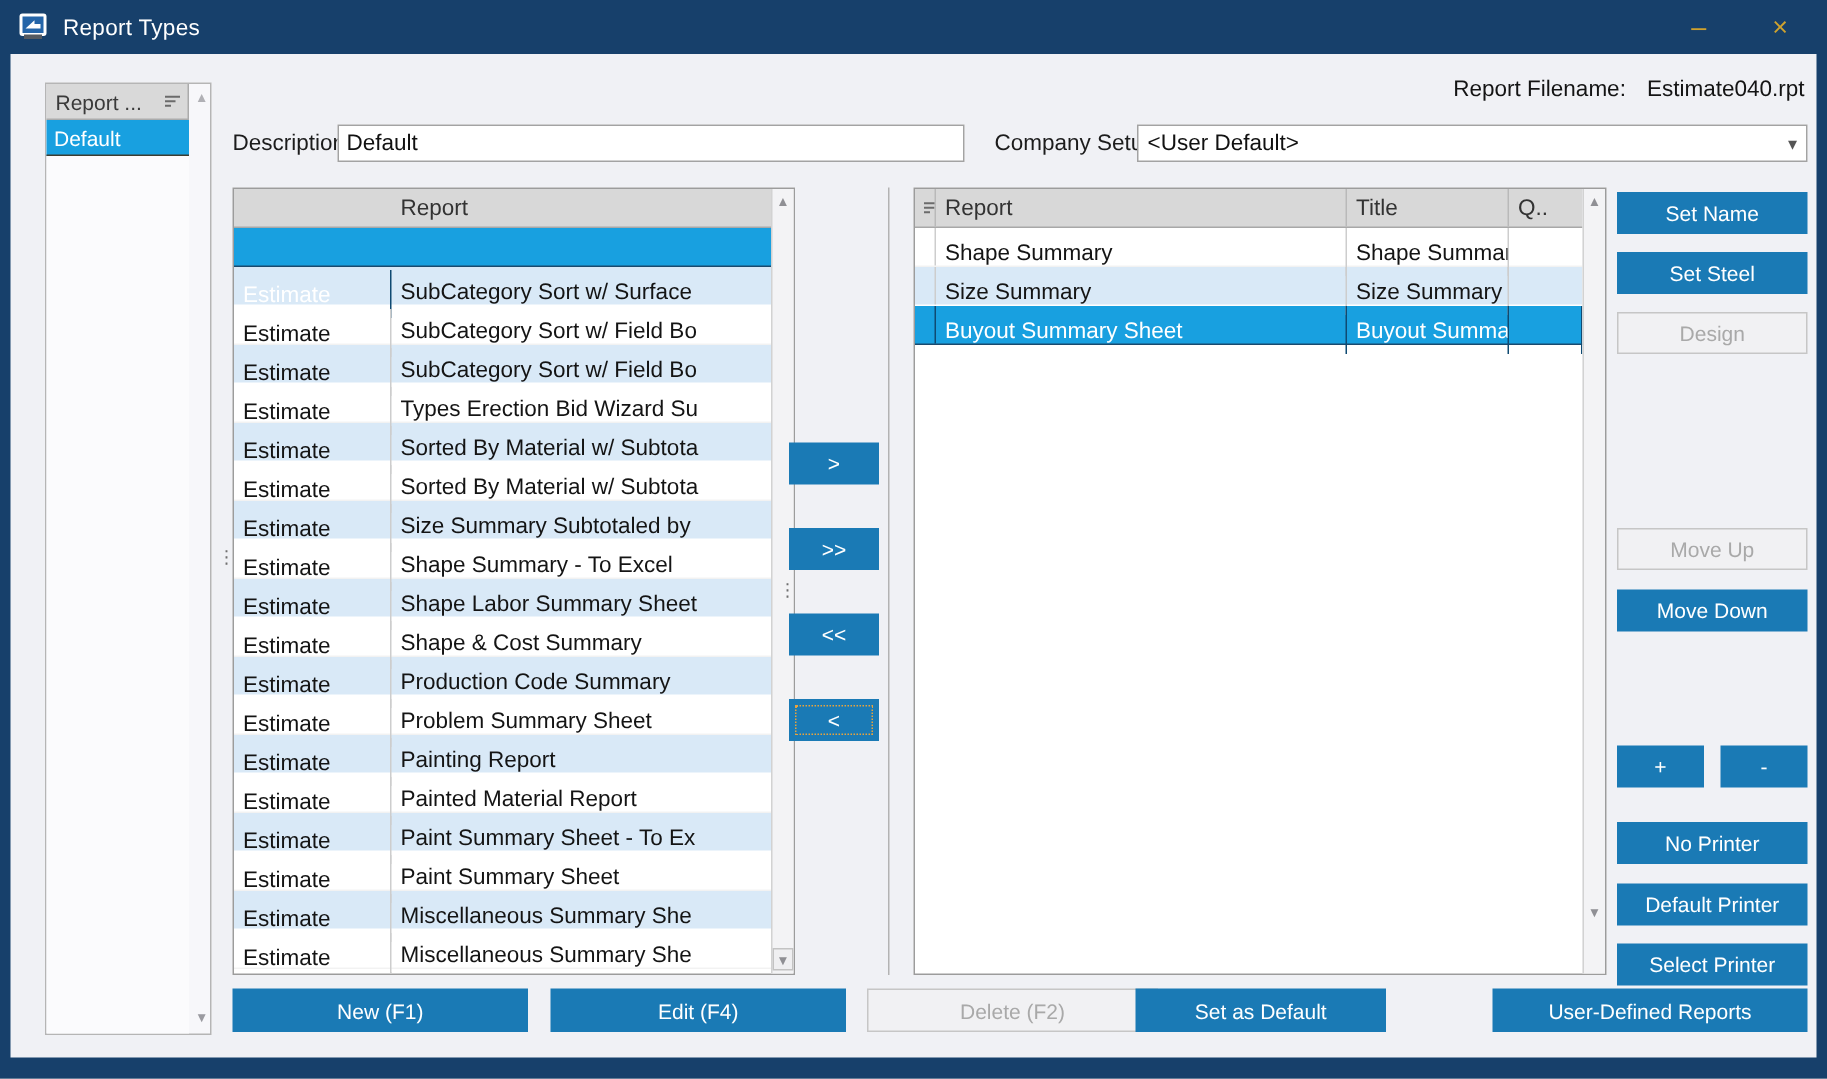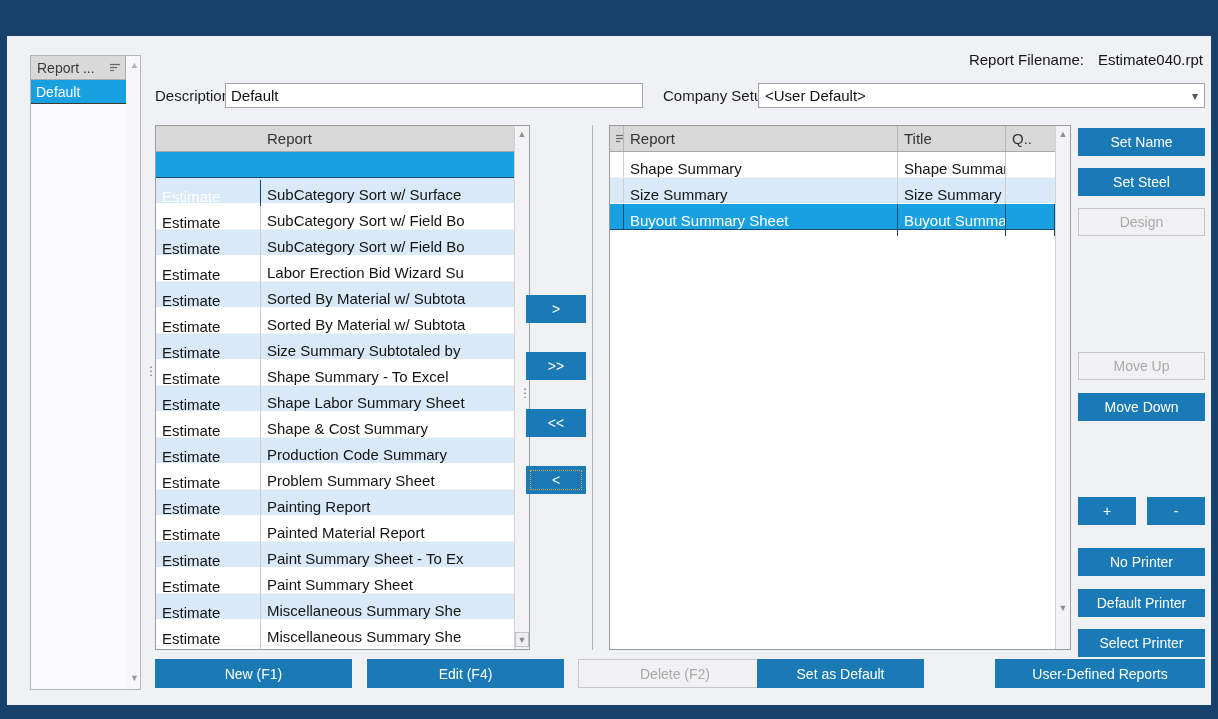--- a/index.html
+++ b/index.html
@@ -104,20 +104,35 @@
   .side.half-l { width:58px; }
   .side.half-r { left:1140px; width:58px; }
 
   .bottom { top:623px; height:29px; }
 </style>
 </head>
 <body>
 
 <div class="window">
 
+  <div class="titlebar">
+    <span class="app-icon">
+      <svg width="20" height="20" viewBox="0 0 20 20">
+        <rect x="1" y="1" width="18" height="15" rx="2" fill="#ffffff"></rect>
+        <rect x="3" y="3" width="14" height="11" fill="#2565a8"></rect>
+        <path d="M5 11 L11 5.5 L11 8 L15 8 L15 11 Z" fill="#ffffff"></path>
+        <rect x="4" y="15" width="12" height="3" fill="#555a60"></rect>
+      </svg>
+    </span>
+    <span class="title-text">Report Types</span>
+    <span class="win-controls">
+      <span class="win-btn">–</span>
+      <span class="win-btn">×</span>
+    </span>
+  </div>
 
   <div class="content">
 
     <div class="filename-row">
       <span>Report Filename:</span>
       <span>Estimate040.rpt</span>
     </div>
 
     <span class="label" style="left:148px; top:51px;">Description:</span>
     <input class="text-input" type="text" value="Default" style="">
@@ -185,21 +200,21 @@
             <div class="cell col-report-l">SubCategory Sort w/ Field Bo</div>
           </div>
 
           <div class="grid-row alt">
             <div class="cell col-group">Estimate</div>
             <div class="cell col-report-l">SubCategory Sort w/ Field Bo</div>
           </div>
 
           <div class="grid-row">
             <div class="cell col-group">Estimate</div>
-            <div class="cell col-report-l">Labor Erection Bid Wizard Su</div>
+            <div class="cell col-report-l">Types Erection Bid Wizard Su</div>
           </div>
 
           <div class="grid-row alt">
             <div class="cell col-group">Estimate</div>
             <div class="cell col-report-l">Sorted By Material w/ Subtota</div>
           </div>
 
           <div class="grid-row">
             <div class="cell col-group">Estimate</div>
             <div class="cell col-report-l">Sorted By Material w/ Subtota</div>

